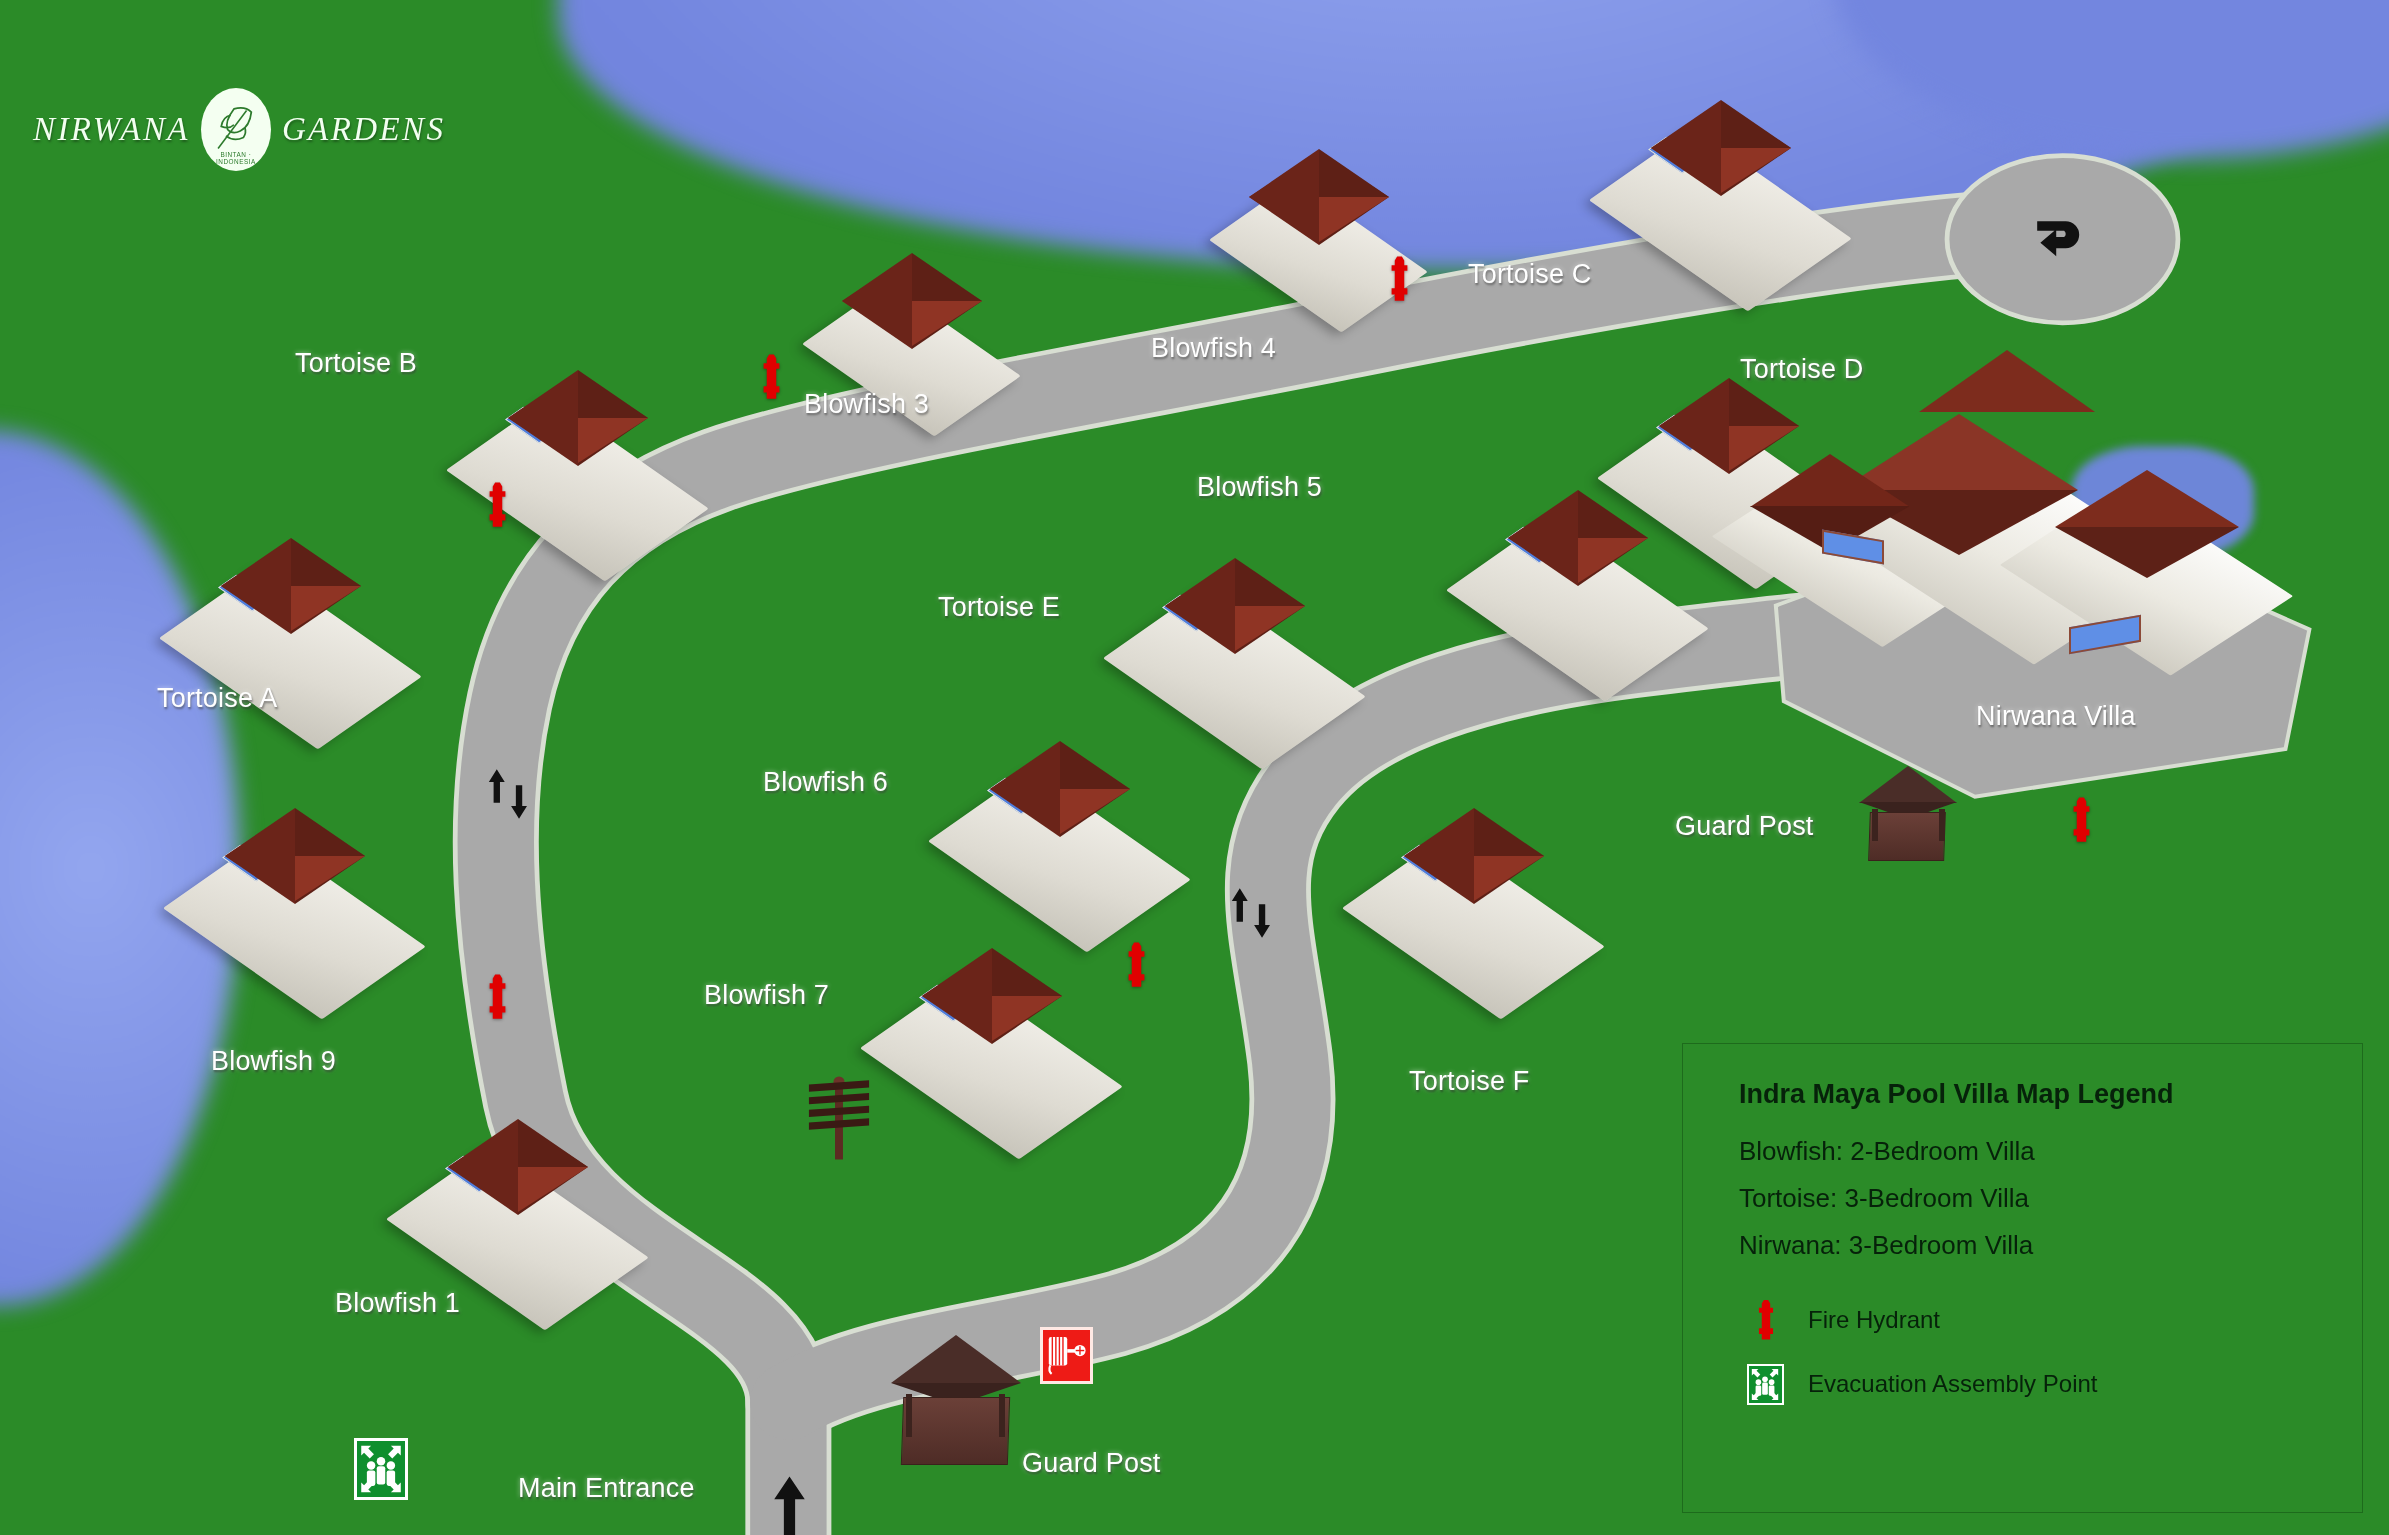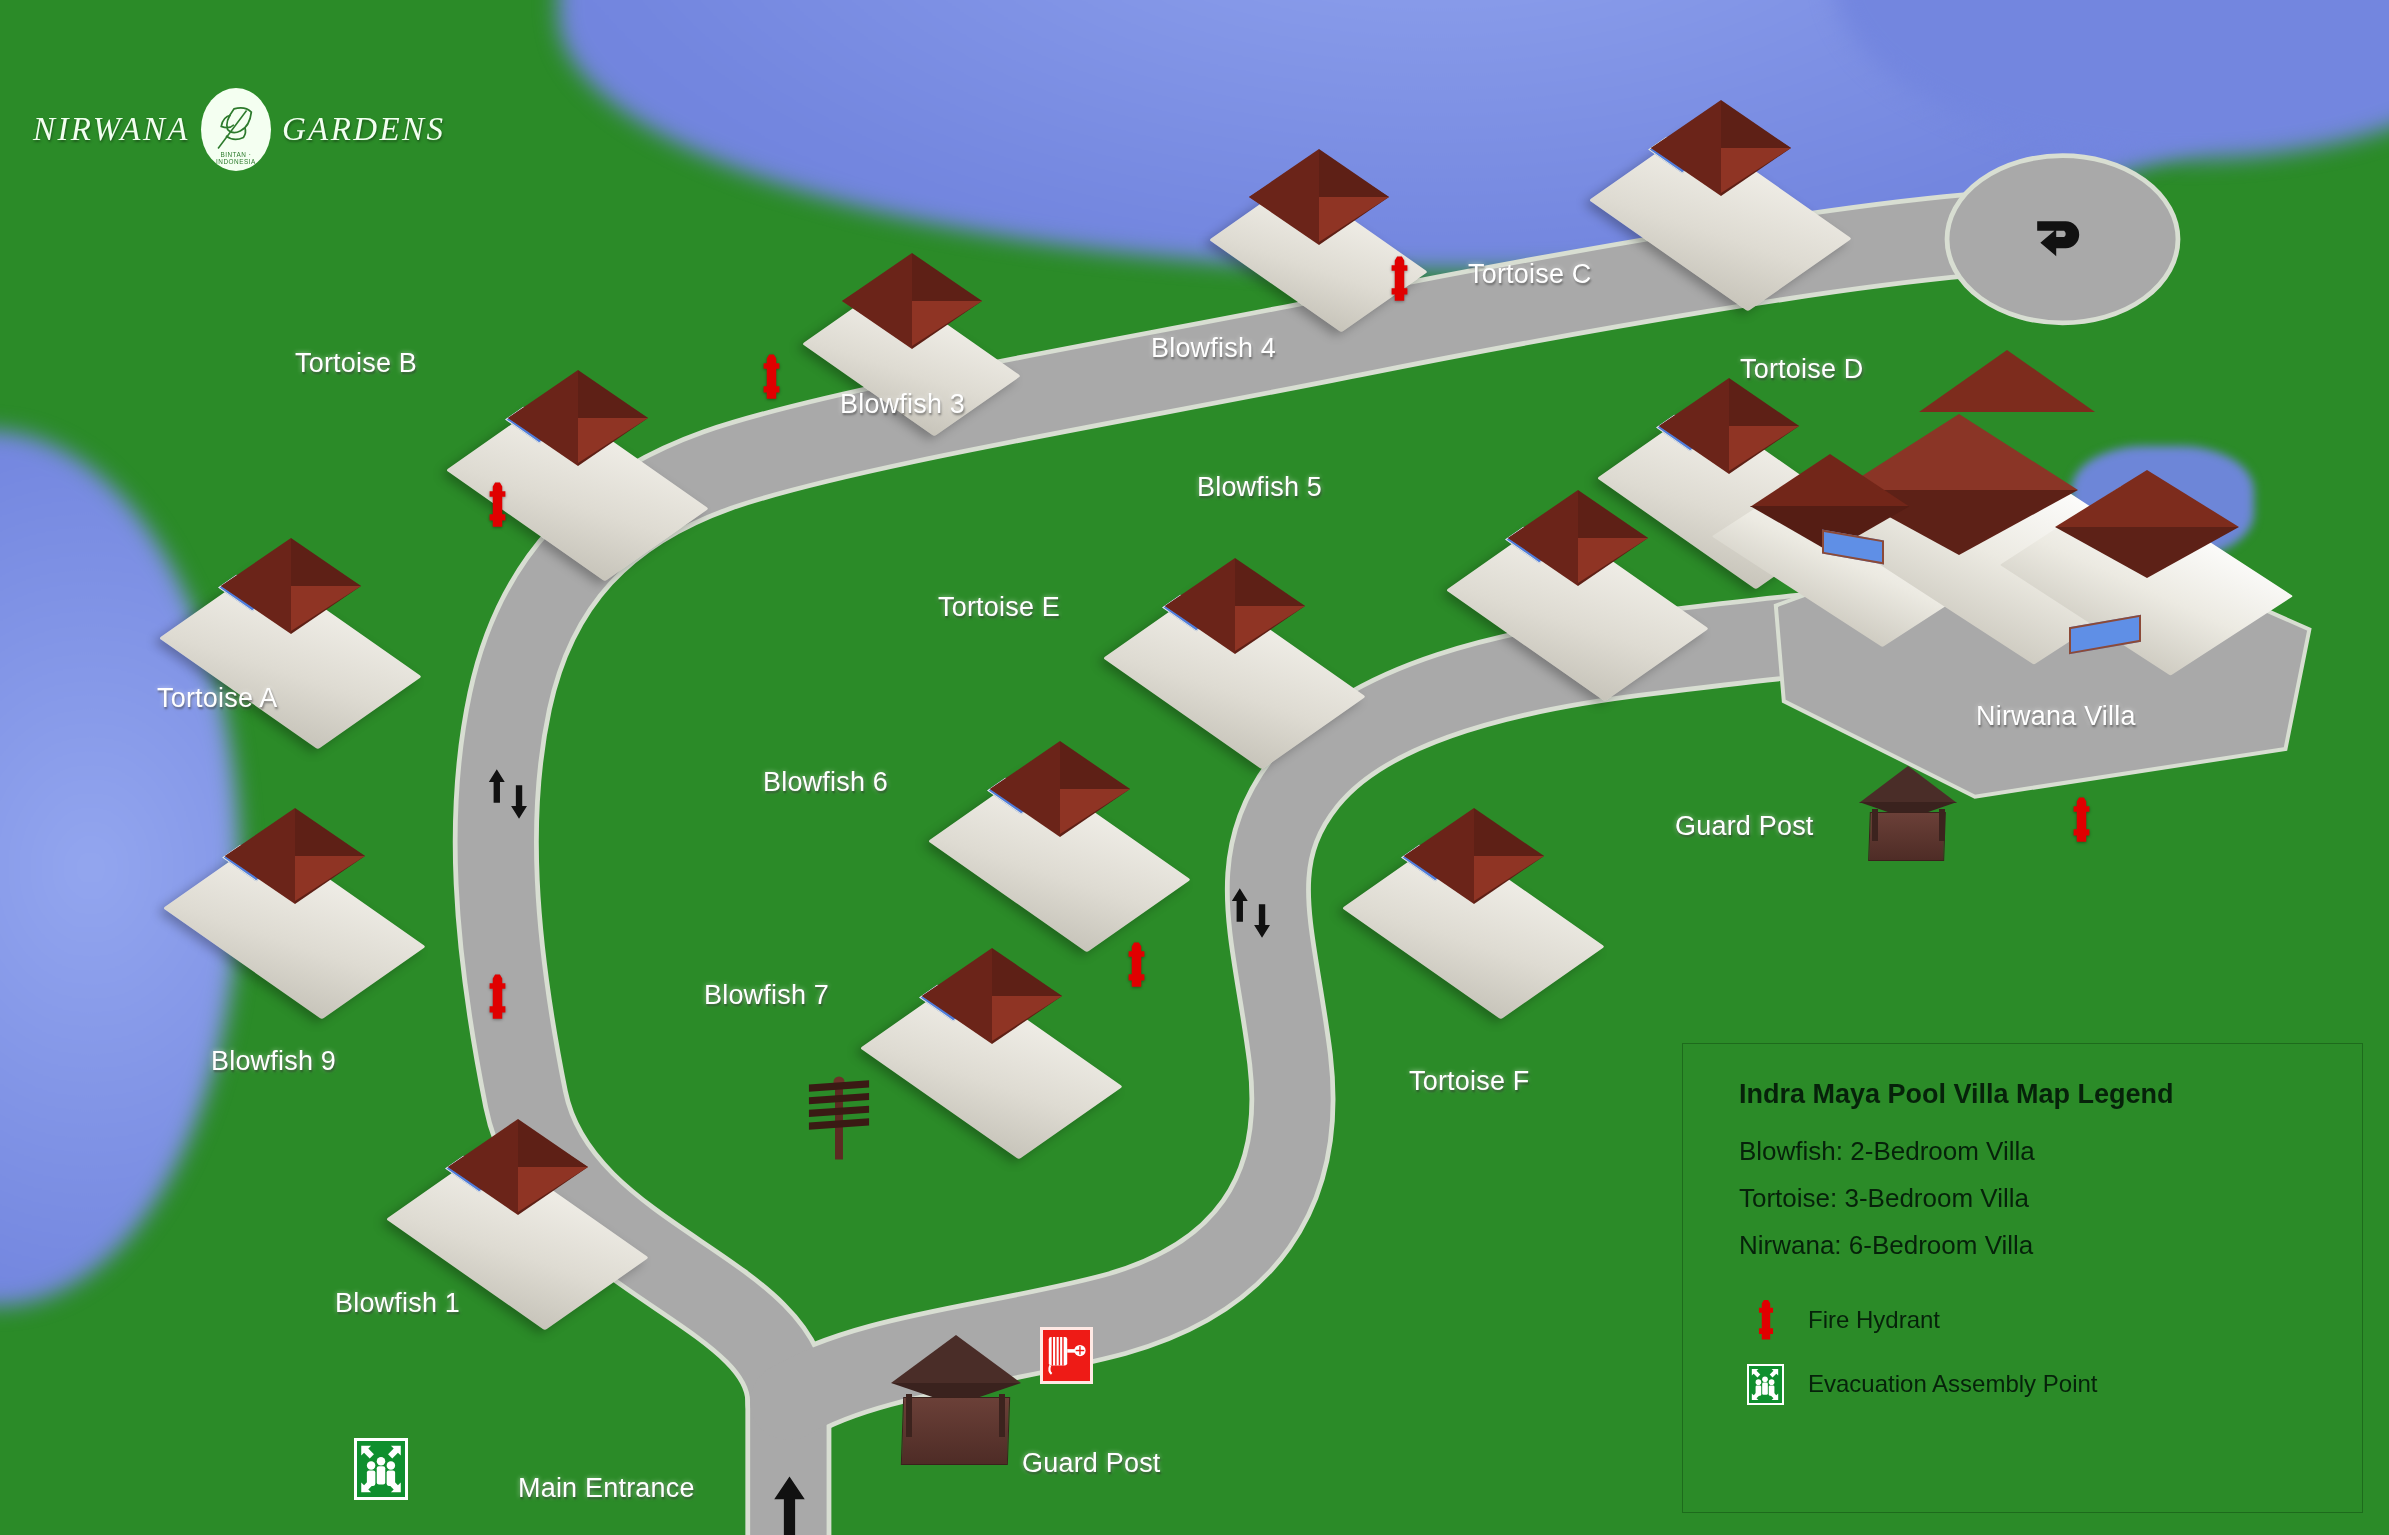--- a/index.html
+++ b/index.html
@@ -456,21 +456,21 @@
       <g fill="#3a1a14">
         <rect x="10" y="14" width="76" height="9" transform="skewY(-4)"></rect>
         <rect x="10" y="30" width="76" height="9" transform="skewY(-4)"></rect>
         <rect x="10" y="46" width="76" height="9" transform="skewY(-4)"></rect>
         <rect x="10" y="62" width="76" height="9" transform="skewY(-4)"></rect>
       </g>
     </svg>
   </div>
 
   <div class="label" style="left:295px;top:348px;">Tortoise B</div>
-  <div class="label" style="left:804px;top:389px;margin-left:36px;">Blowfish 3</div>
+  <div class="label" style="left:804px;top:389px;">Blowfish 3</div>
   <div class="label" style="left:1151px;top:333px;">Blowfish 4</div>
   <div class="label" style="left:1468px;top:259px;">Tortoise C</div>
   <div class="label" style="left:157px;top:683px;">Tortoise A</div>
   <div class="label" style="left:211px;top:1046px;">Blowfish 9</div>
   <div class="label" style="left:335px;top:1288px;">Blowfish 1</div>
   <div class="label" style="left:1197px;top:472px;">Blowfish 5</div>
   <div class="label" style="left:1740px;top:354px;">Tortoise D</div>
   <div class="label" style="left:938px;top:592px;">Tortoise E</div>
   <div class="label" style="left:763px;top:767px;">Blowfish 6</div>
   <div class="label" style="left:704px;top:980px;">Blowfish 7</div>
@@ -492,21 +492,21 @@
       </svg>
       <span class="sub">BINTAN · INDONESIA</span>
     </span>
     <span class="word">GARDENS</span>
   </div>
 
   <div id="legend">
     <div class="lg-title">Indra Maya Pool Villa Map Legend</div>
     <div class="lg-line">Blowfish: 2-Bedroom Villa</div>
     <div class="lg-line">Tortoise:  3-Bedroom Villa</div>
-    <div class="lg-line">Nirwana: 6-Bedroom Villa</div>
+    <div class="lg-line">Nirwana: 3-Bedroom Villa</div>
 
     <div class="lg-items">
       <div class="lg-item">
         <span class="lg-ico">
           <svg width="24" height="45" viewBox="0 0 34 62">
               <path d="M14 2h6l3 5v6h4v7h-4v22h4v8h-4v8H11v-8H7v-8h4V20H7v-7h4V7z" fill="#e00000"></path>
             </svg>
         </span>
         <span class="lg-txt">Fire Hydrant</span>
       </div>

